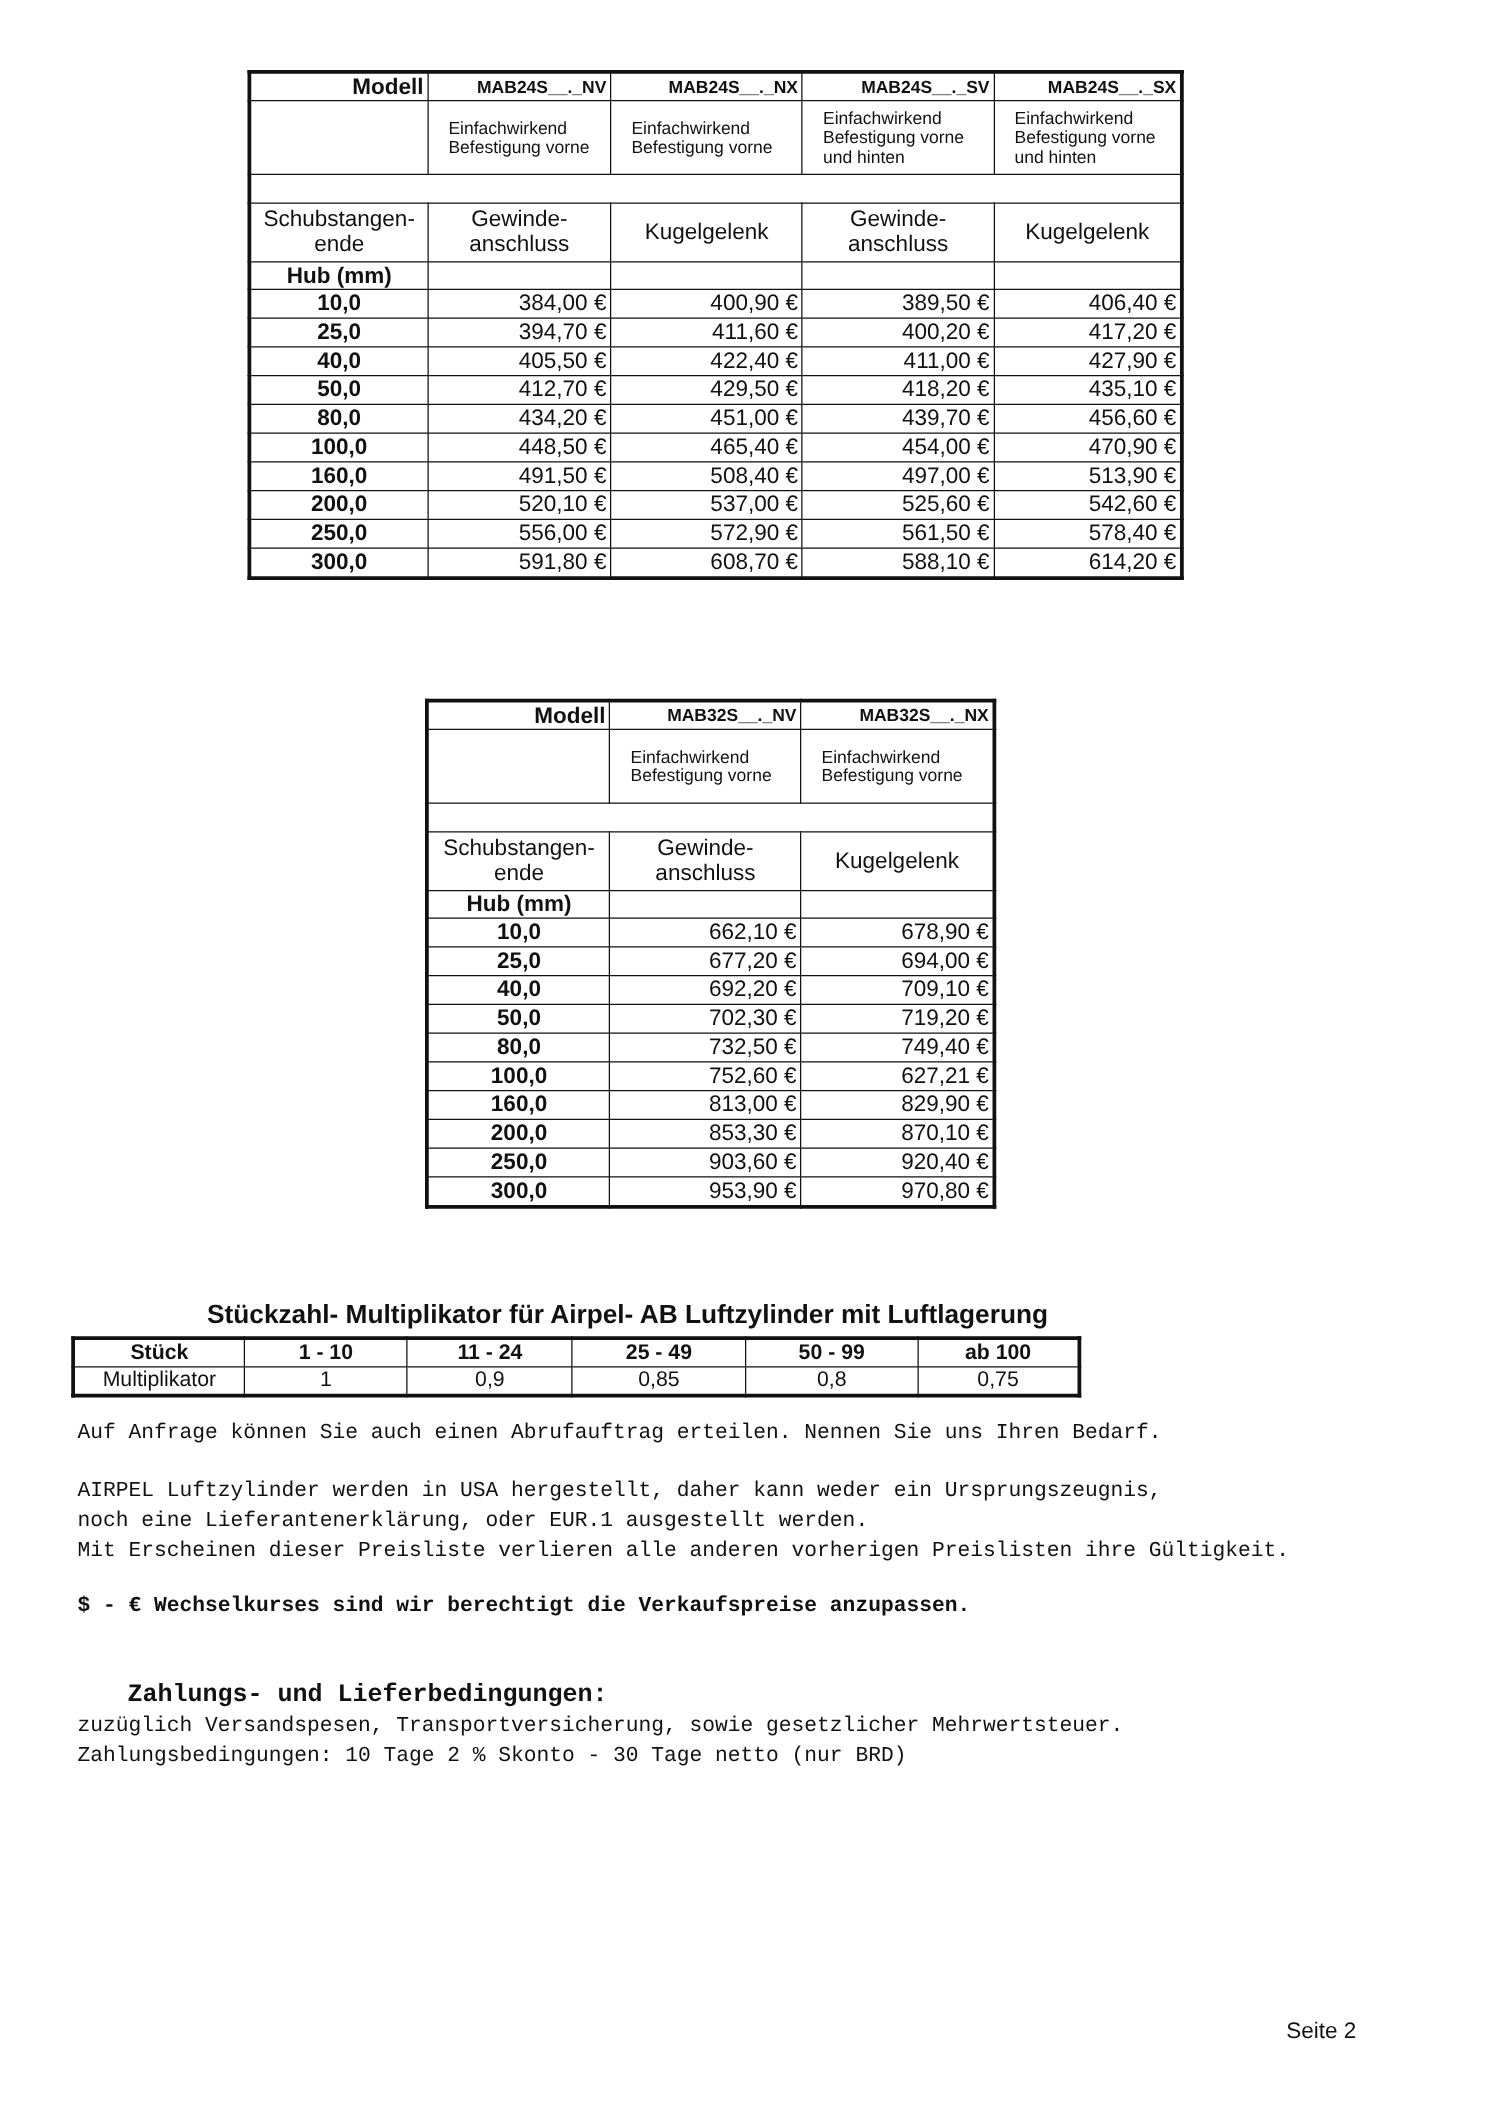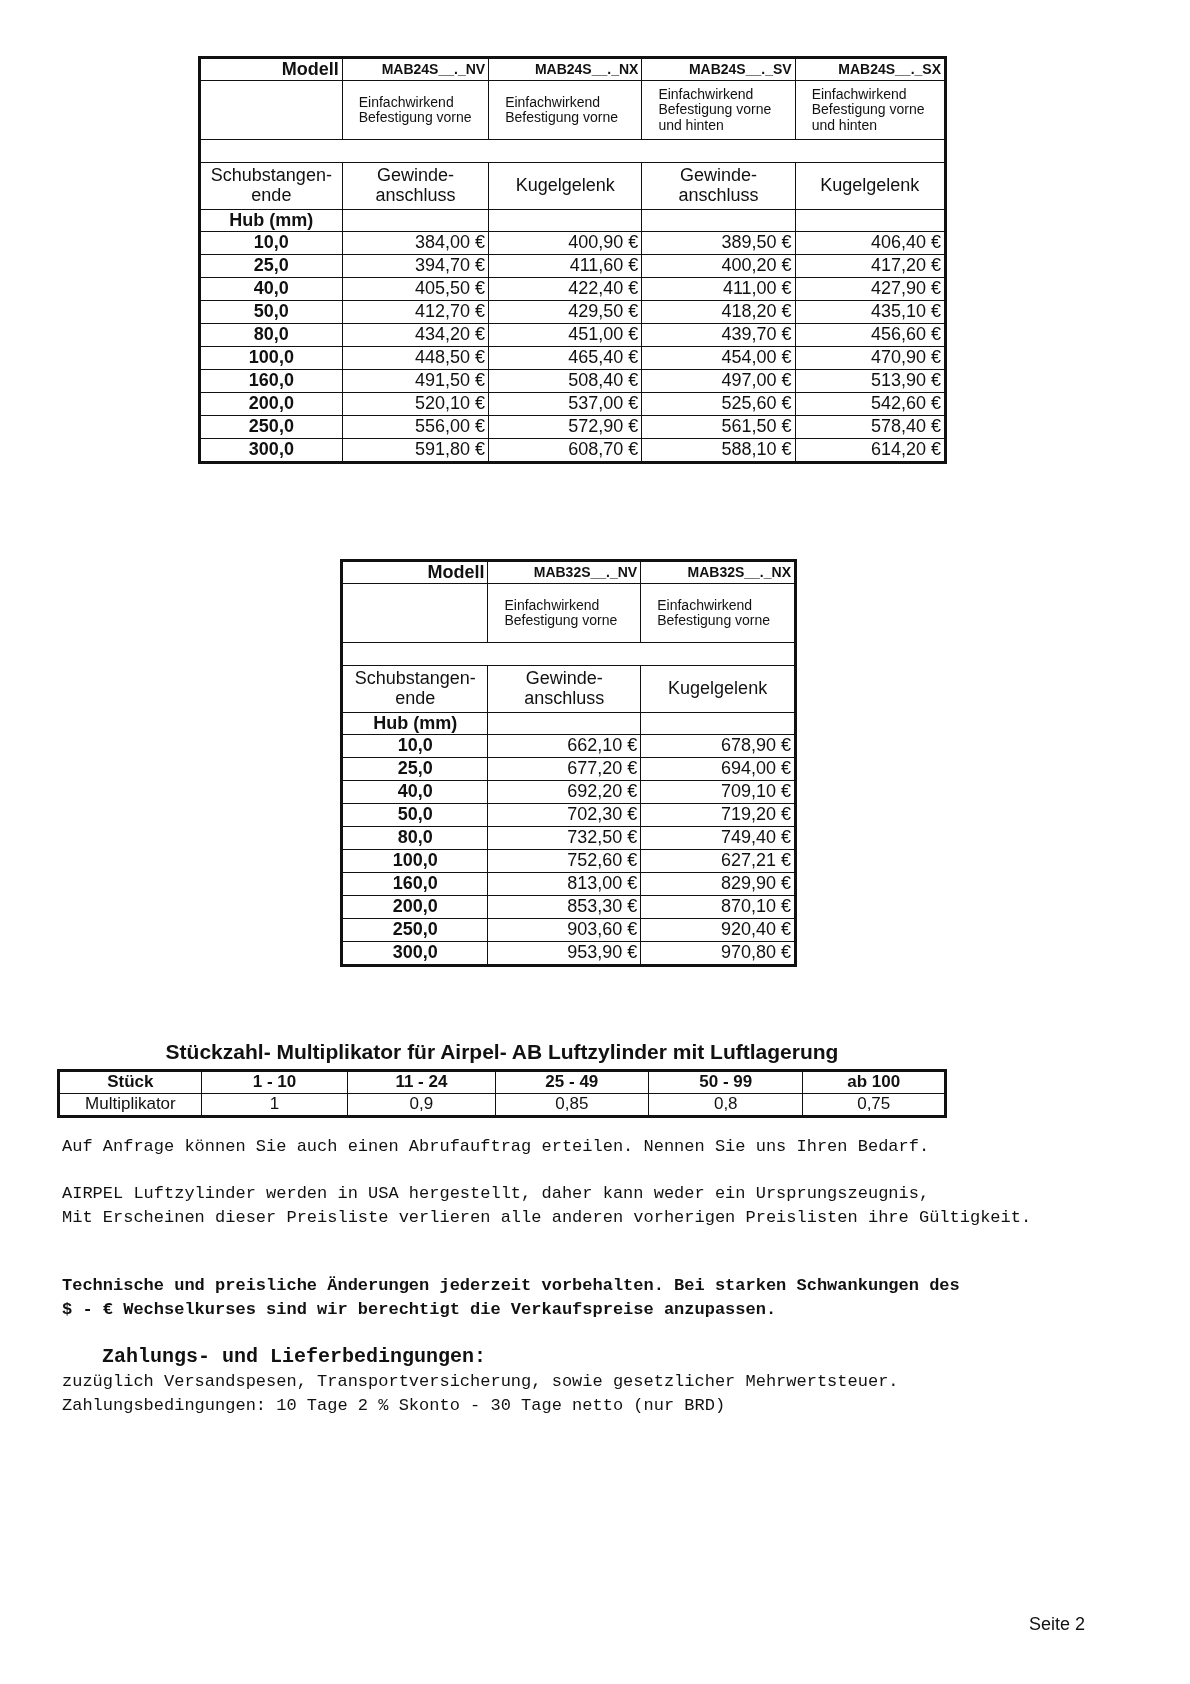--- a/index.html
+++ b/index.html
@@ -10,21 +10,21 @@
   td { border:1.5px solid #111; padding:0 3px; line-height:1.1; }
   .model-row td { height:21px; font-size:14px; font-weight:bold; text-align:right; }
   .model-row td.lbl { font-size:18px; }
   .desc-row td { height:58px; font-size:14px; text-align:left;padding-left:16px; }
   .spacer-row td { height:22px; }
   .end-row td { height:46px; font-size:18px; text-align:center; }
   .hub-row td { height:21px; font-size:18px; font-weight:bold; text-align:center; }
   .price-row td { height:22px; font-size:18px; text-align:right; }
   .price-row td.hub { text-align:center; font-weight:bold; }
   .multi-title { position:absolute; left:57px; width:890px; top:1040px; text-align:center; font-weight:bold; font-size:21px; }
-  .t3 { left:57px; top:1069px; width:890px; border:3px solid #111; }
+  .t3 { left:57px; top:1069px; width:808px; border:3px solid #111; }
   .t3 td { height:21px; font-size:17px; text-align:center; }
   .t3 .head td { font-weight:bold; }
   .text { position:absolute; left:62px; font-size:17px; line-height:24px;font-family:Liberation Mono, monospace; }
   .p1 { top:1135px; }
   .p2 { top:1182px; }
   .p3 { top:1274px; font-weight:bold; }
   .h4 { top:1345px; font-weight:bold; font-size:20px;margin-left:40px; }
   .p4 { top:1370px; }
   .page-no { position:absolute; left:1029px; top:1614px; font-size:18px; }
 </style>
@@ -257,24 +257,24 @@
     <td>0,85</td>
     <td>0,8</td>
     <td>0,75</td>
   </tr>
 </tbody>
   </table>
 
 <div class="text p1">Auf Anfrage können Sie auch einen Abrufauftrag erteilen. Nennen Sie uns Ihren Bedarf.</div>
 <div class="text p2">
   <div>AIRPEL Luftzylinder werden in USA hergestellt, daher kann weder ein Ursprungszeugnis,</div>
+  <div>noch eine Lieferantenerklärung, oder EUR.1 ausgestellt werden.</div>
   <div>Mit Erscheinen dieser Preisliste verlieren alle anderen vorherigen Preislisten ihre Gültigkeit.</div>
 </div>
 <div class="text p3">
-  <div>Technische und preisliche Änderungen jederzeit vorbehalten. Bei starken Schwankungen des</div>
   <div>$ - €  Wechselkurses sind wir berechtigt die Verkaufspreise anzupassen.</div>
 </div>
 <div class="text h4">Zahlungs- und Lieferbedingungen:</div>
 <div class="text p4">
   <div>zuzüglich Versandspesen, Transportversicherung, sowie gesetzlicher Mehrwertsteuer.</div>
   <div>Zahlungsbedingungen: 10 Tage 2 % Skonto - 30 Tage netto (nur BRD)</div>
 </div>
 
 <div class="page-no">Seite 2</div>
 

